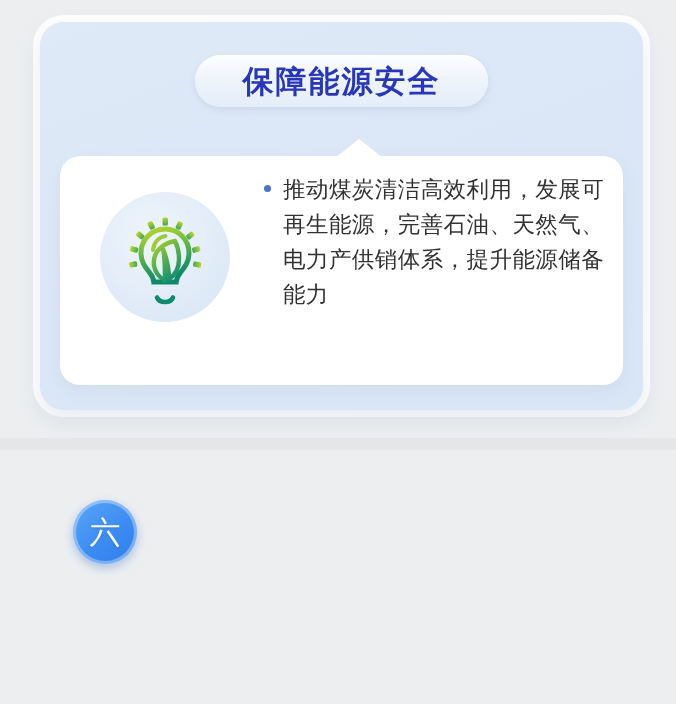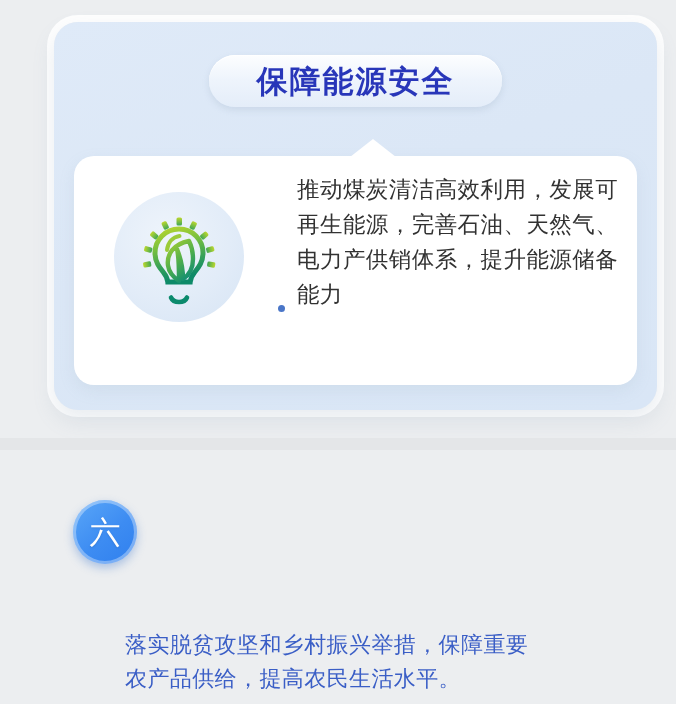--- a/index.html
+++ b/index.html
@@ -19,21 +19,21 @@
   #top-section {
     position: absolute;
     left: 0; top: 0;
     width: 676px;
     height: 438px;
     background: #eceef0;
   }
 
   #energy-card {
     position: absolute;
-    left: 54px;
+    left: 40px;
     top: 22px;
     width: 603px;
     height: 388px;
     border-radius: 24px;
     background: linear-gradient(160deg, #dfeaf8 0%, #dbe7f6 45%, #d9e6f6 100%);
     box-shadow:
       0 10px 22px rgba(120, 140, 165, 0.16),
       0 0 0 7px rgba(255,255,255,0.92);
   }
 
@@ -98,21 +98,21 @@
     justify-content: center;
   }
   #energy-icon-circle svg { display: block; }
 
   #energy-bullet-row {
     position: absolute;
     left: 204px;
     top: 16px;
     width: 340px;
     display: flex;
-    align-items: flex-end;
+    align-items: flex-start;
   }
   #energy-bullet-dot {
     width: 7px;
     height: 7px;
     border-radius: 50%;
     background: #4a76c8;
     margin-top: 13px;
     margin-right: 12px;
     flex: 0 0 auto;
   }
@@ -299,18 +299,14 @@
 
 <div id="section-divider"></div>
 
 <div id="poverty-section">
 
 
   <div id="poverty-number-badge">
     <span id="poverty-number-label">六</span>
   </div>
 
-  <div id="poverty-caption">
-    <span class="poverty-caption-line">落实脱贫攻坚和乡村振兴举措，保障重要</span>
-    <span class="poverty-caption-line">农产品供给，提高农民生活水平。</span>
-  </div>
 
 </div>
 
 </body></html>

